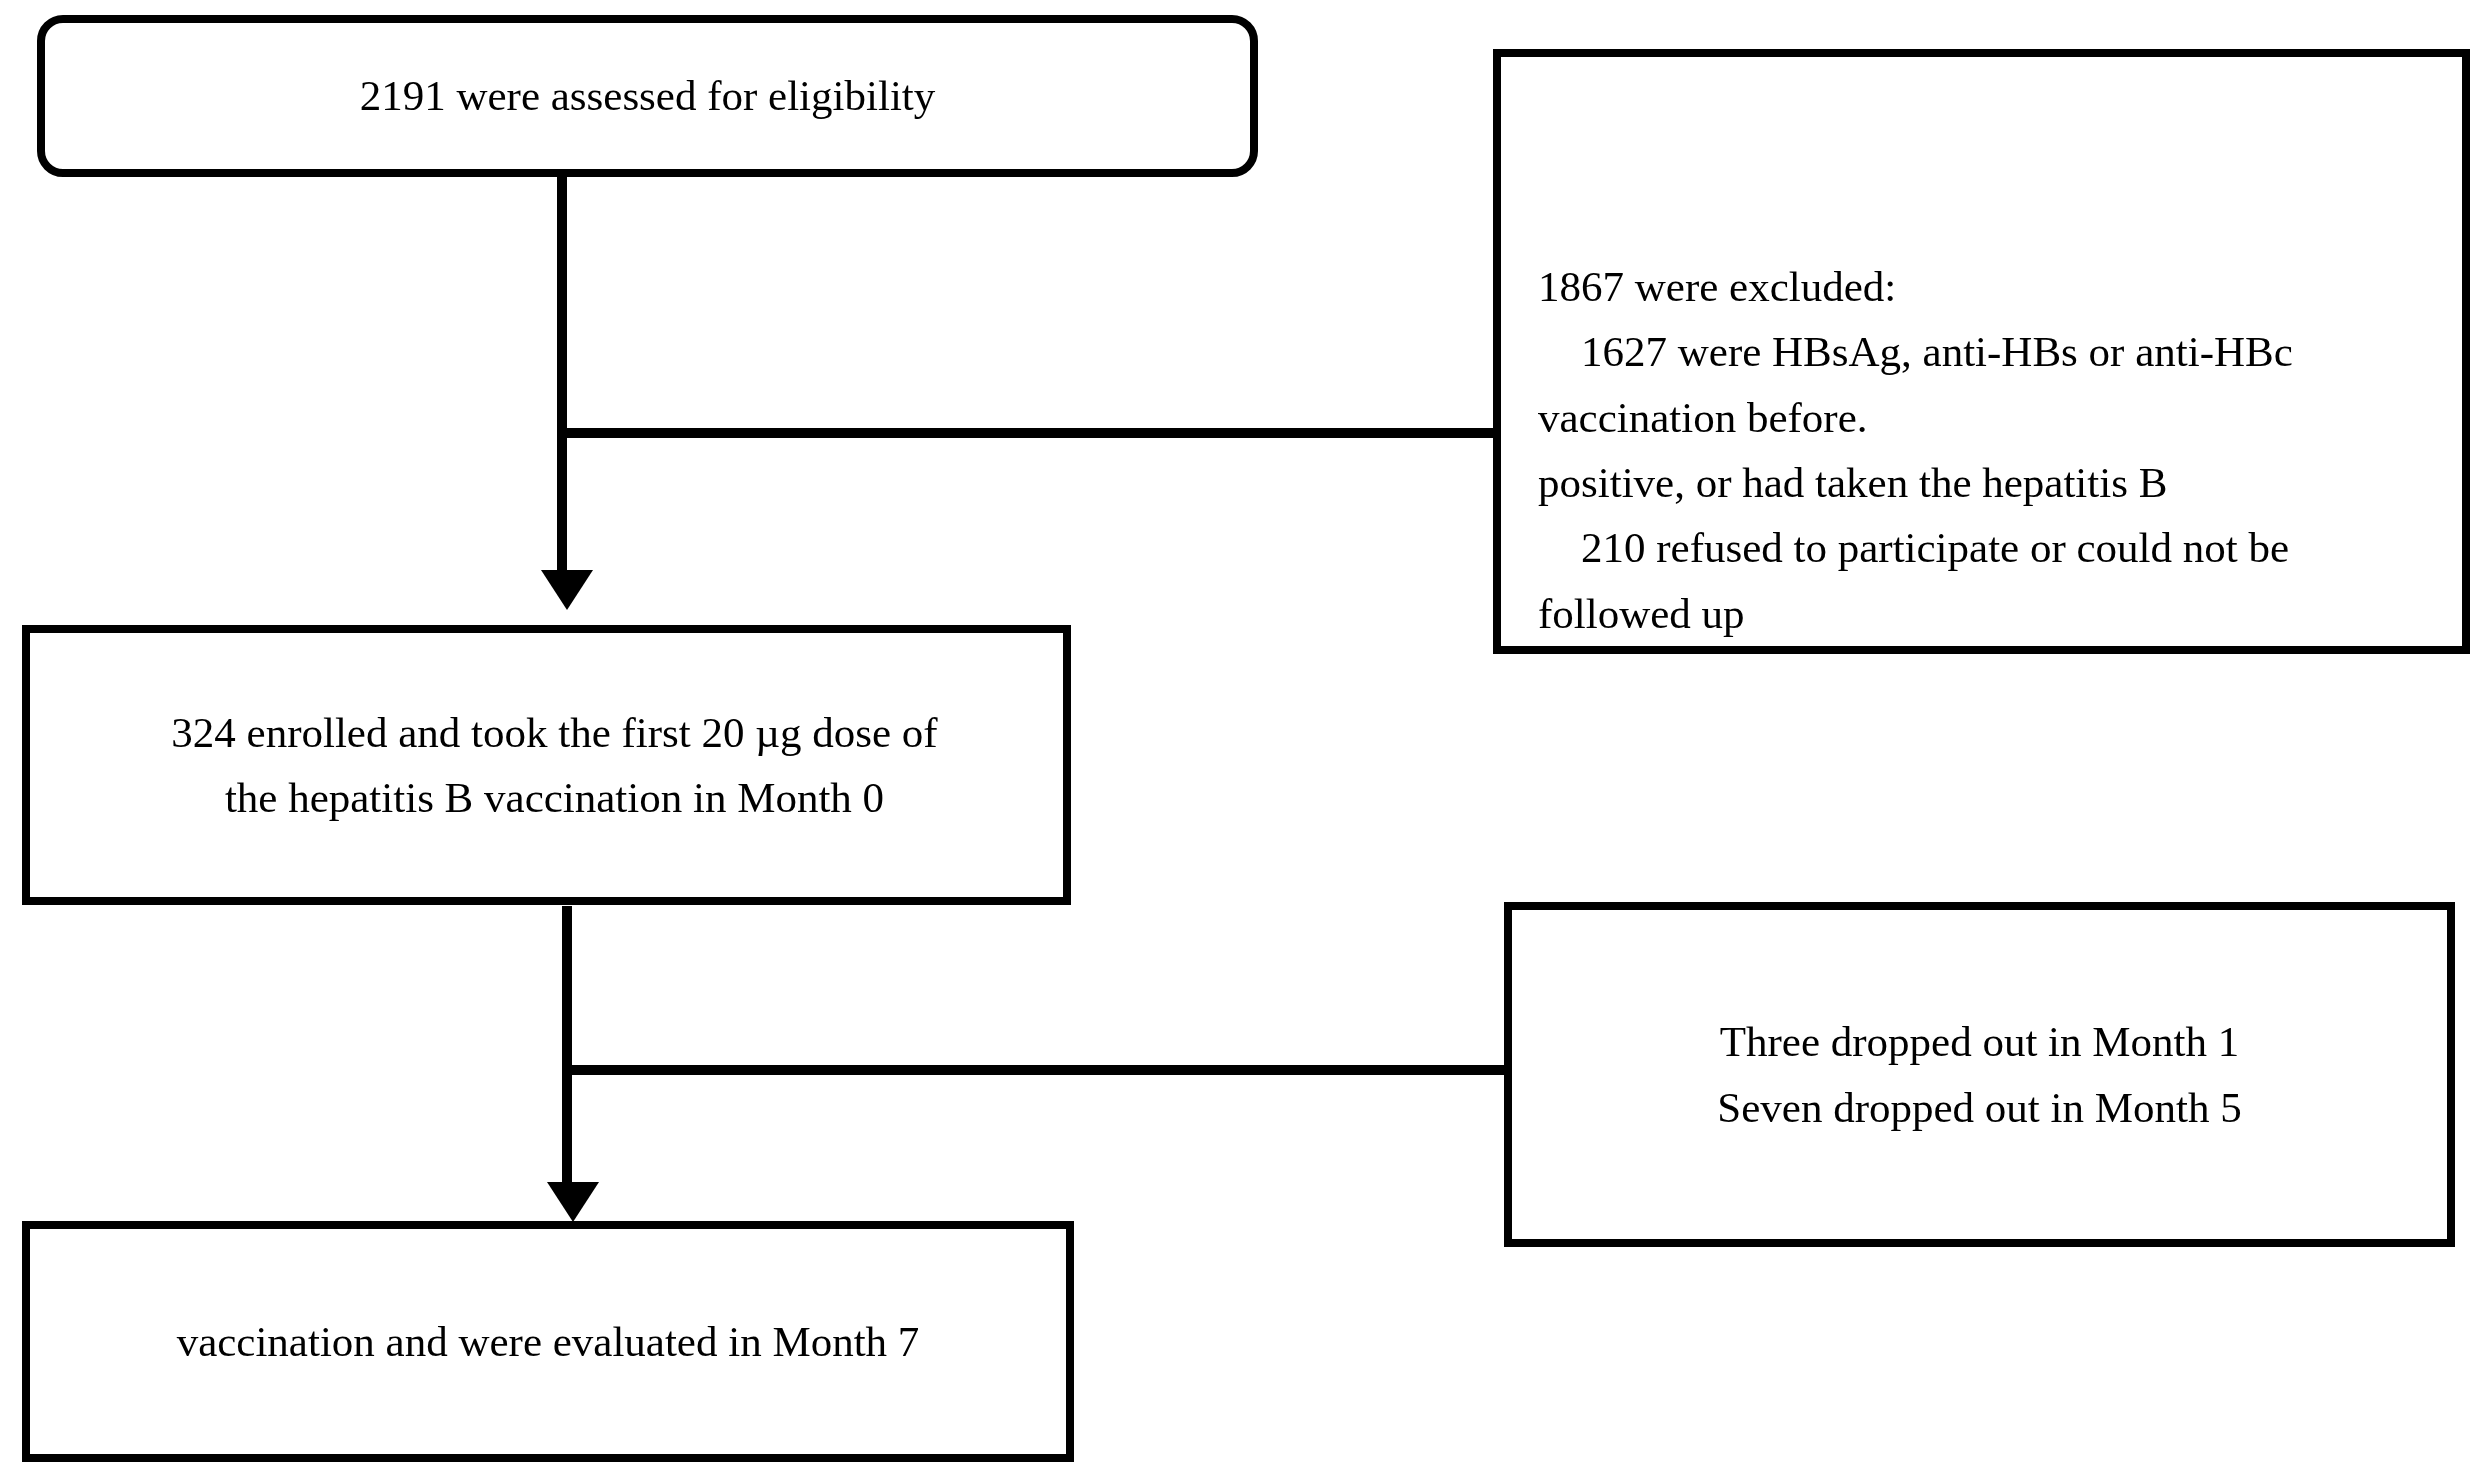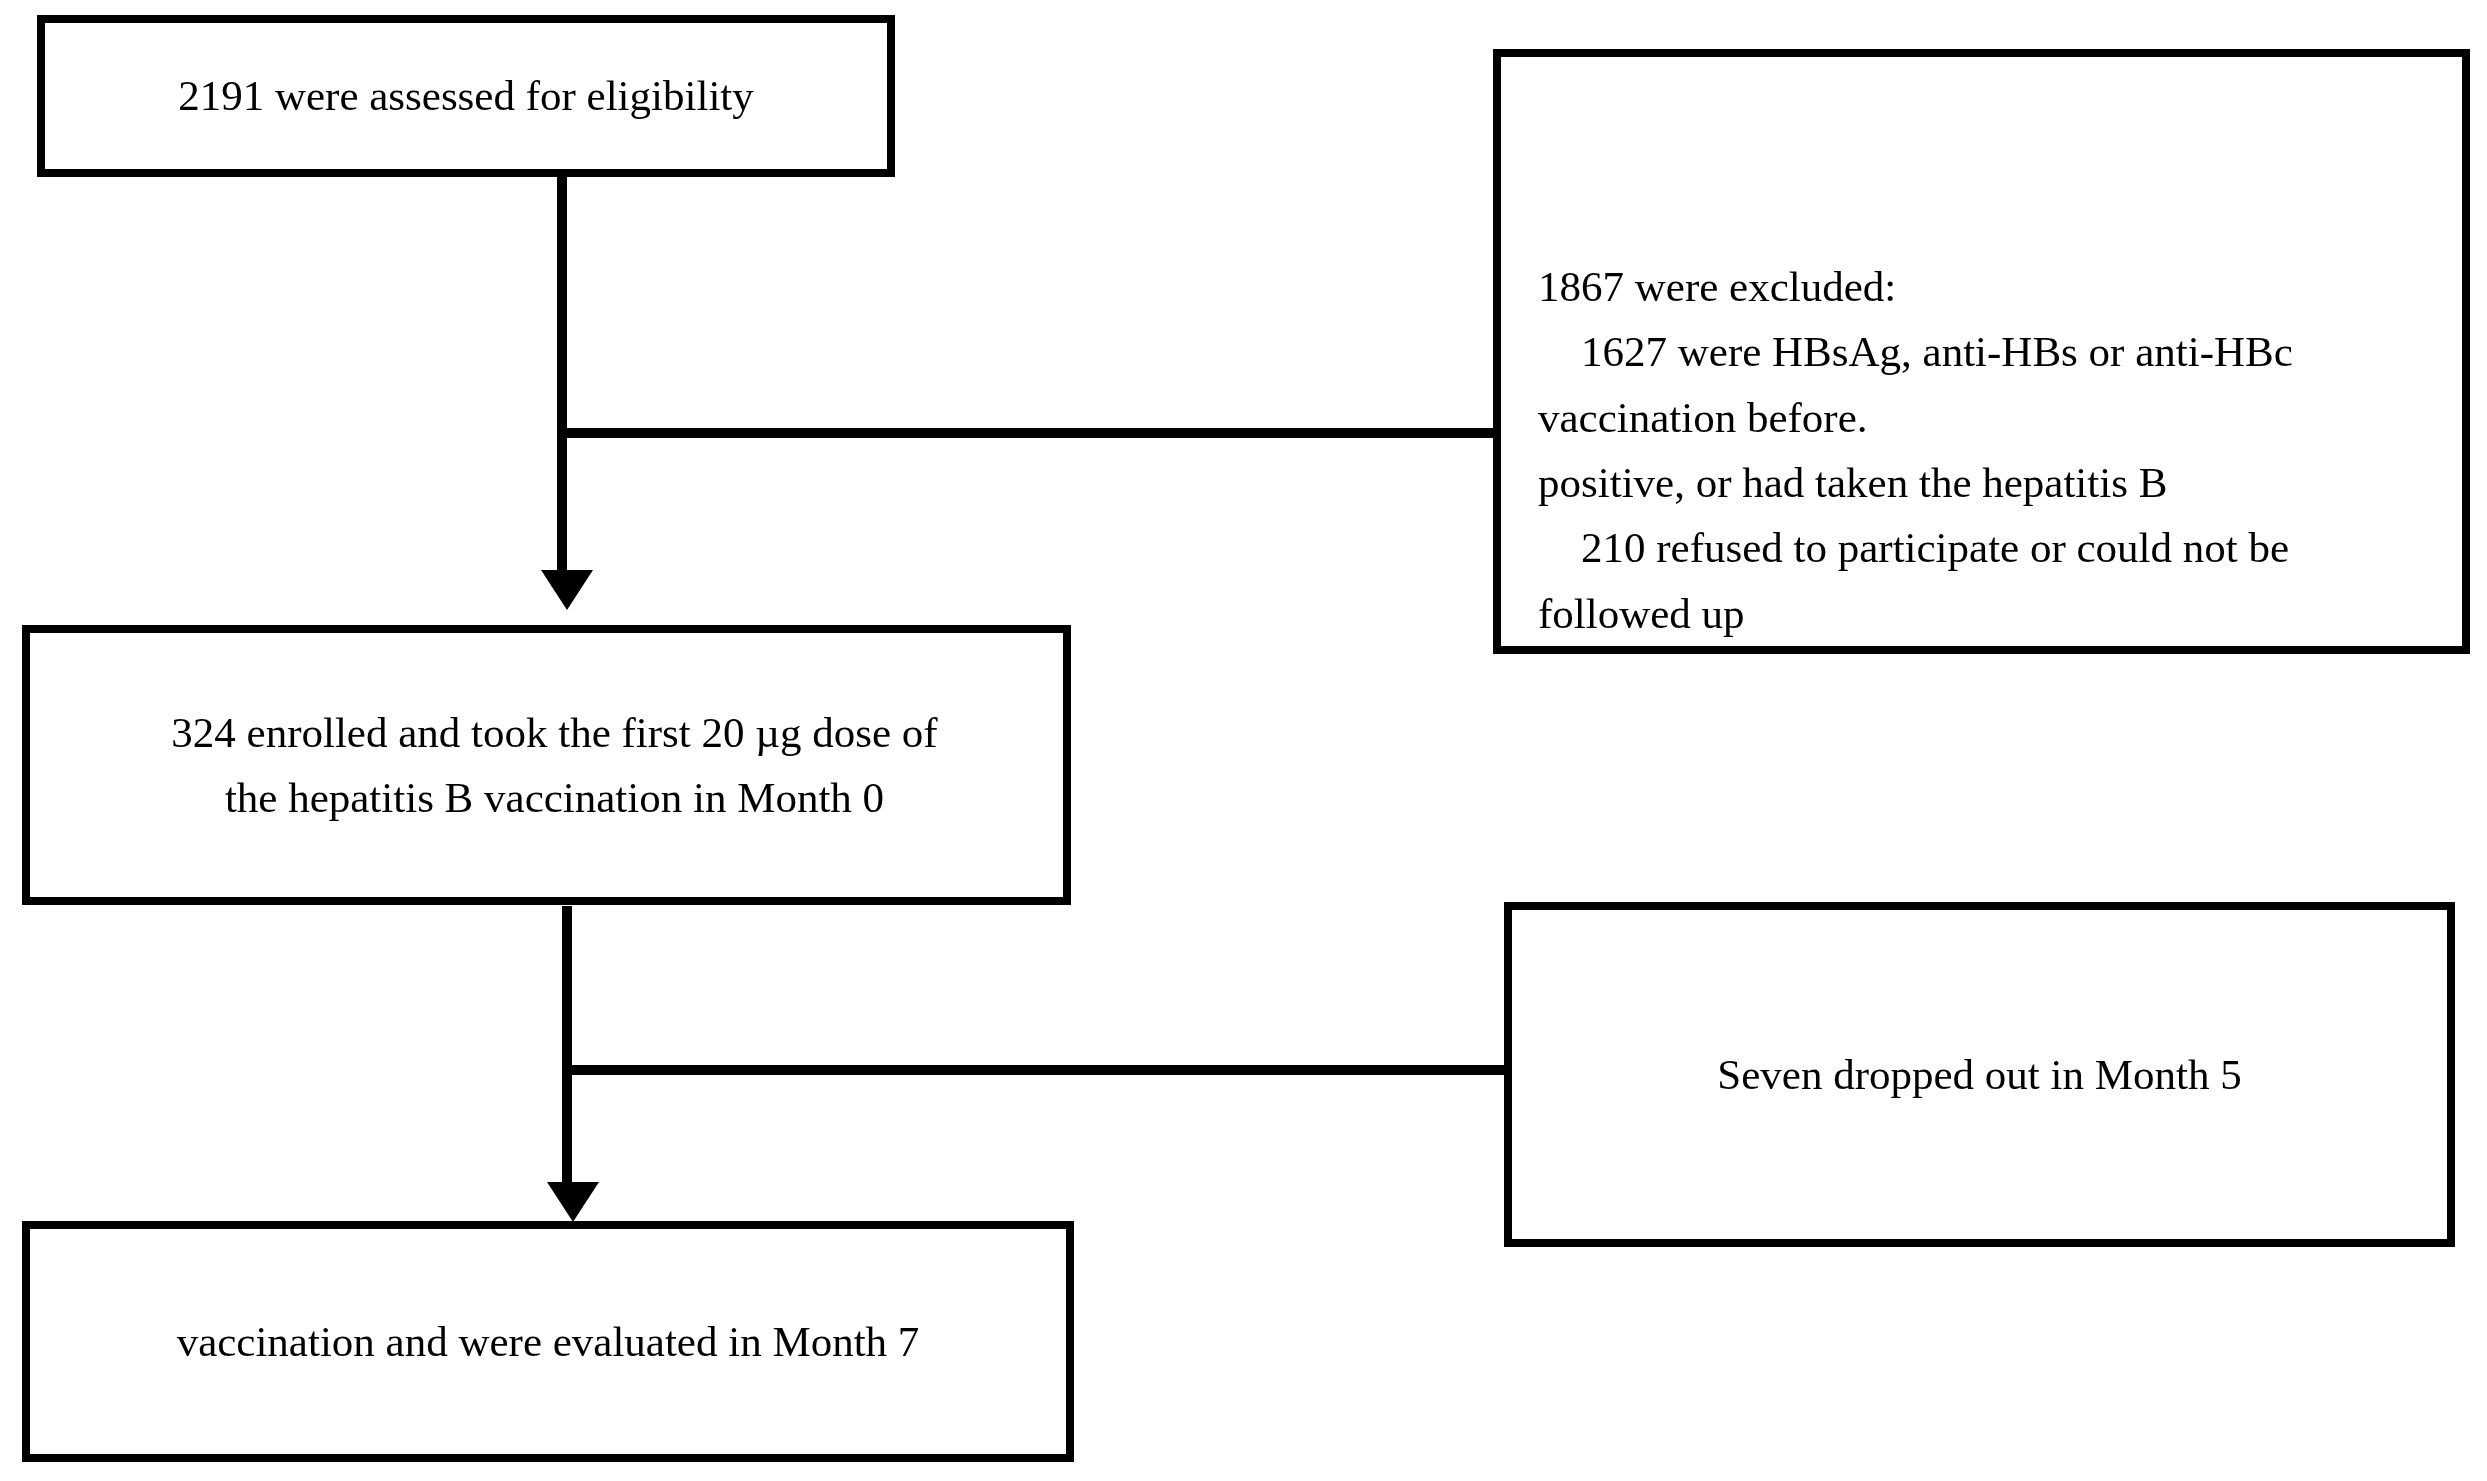--- a/index.html
+++ b/index.html
@@ -32,21 +32,21 @@
     font-size: 43px;
     line-height: 1.52;
     white-space: pre;
   }
   .centered .box-line { text-align: center; }
   .left-aligned { padding-left: 37px; padding-right: 24px; justify-content: flex-end; }
   .left-aligned .box-line { text-align: left; }
 
   
   #box-assessed {
-    left: 37px; top: 15px; width: 858px; height: 162px;
+    left: 37px; top: 15px; width: 1221px; height: 162px; border-radius: 26px;
   }
   
   #box-excluded {
     left: 1493px; top: 49px; width: 977px; height: 605px;
   }
   
   #box-enrolled {
     left: 22px; top: 625px; width: 1049px; height: 280px; padding-left: 16px;
   }
   
@@ -104,20 +104,21 @@
     <div class="box-line">    210 refused to participate or could not be</div>
     <div class="box-line">followed up</div>
   </div>
 
   <div class="flow-box centered" id="box-enrolled">
     <div class="box-line">324 enrolled and took the first 20 µg dose of</div>
     <div class="box-line">the hepatitis B vaccination in Month 0</div>
   </div>
 
   <div class="flow-box centered" id="box-dropouts">
+    <div class="box-line">Three dropped out in Month 1</div>
     <div class="box-line">Seven dropped out in Month 5</div>
   </div>
 
   <div class="flow-box centered" id="box-evaluated">
     <div class="box-line">vaccination and were evaluated in Month 7</div>
   </div>
 
   <div class="v-line" id="v-line-1"></div>
   <div class="arrow-head" id="arrow-head-1"></div>
   <div class="h-line" id="h-line-1"></div>

